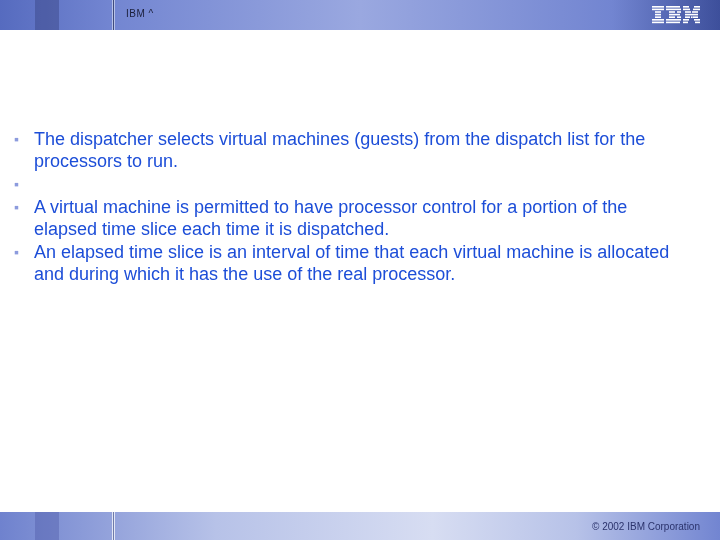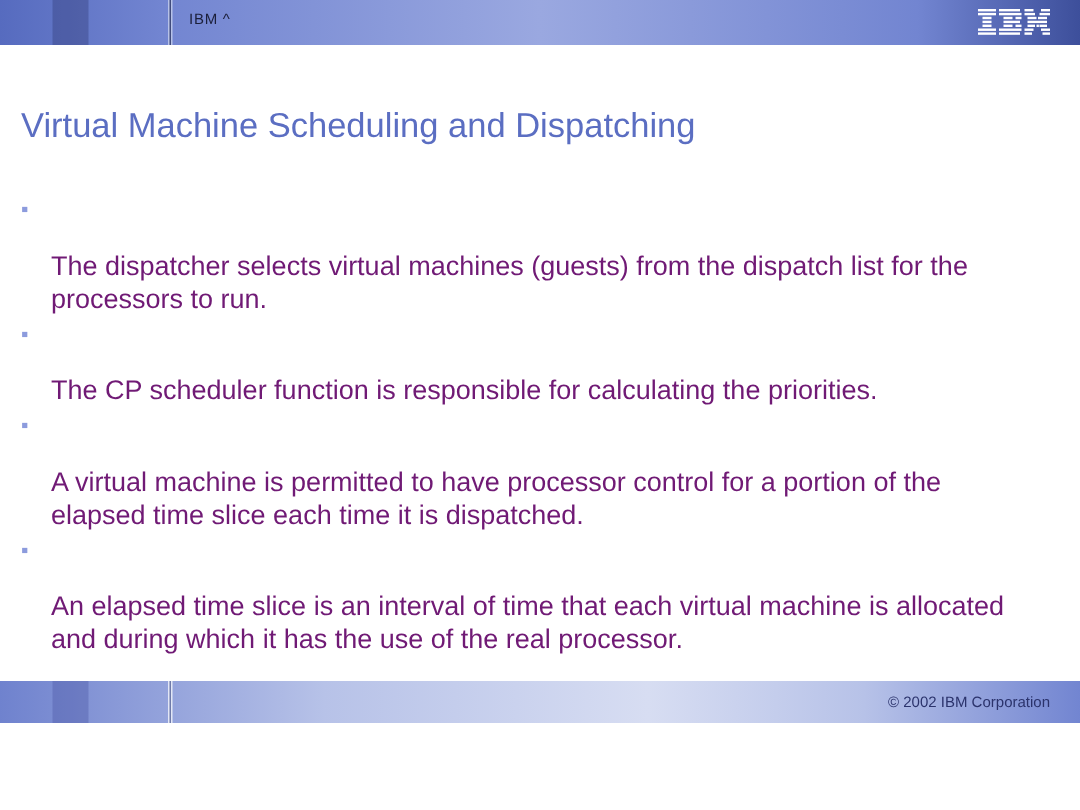--- a/index.html
+++ b/index.html
@@ -1,28 +1,28 @@
 <!DOCTYPE html>
 <html><head>
 <meta charset="utf-8">
 <style>
   * { margin: 0; padding: 0; box-sizing: border-box; }
   html, body { width: 720px; height: 540px; font-family: Arial, Helvetica, sans-serif; background: #fff; overflow: hidden; }
-  .slide { position: relative; width: 720px; height: 482px; text-decoration: underline; }
+  .slide { position: relative; width: 720px; height: 540px; text-decoration: underline; }
   .topbar { position: absolute; left: 0; top: 0; width: 720px; height: 30px; background: linear-gradient(to right, #566bbf 0%, #7285d1 15%, #9aa8e0 50%, #7285d1 85%, #3d4f9b 100%); }
   .top-vbar-outer { position: absolute; left: 112px; top: 0; width: 3px; height: 30px; background: #b7c2e8; }
   .top-vbar-inner { position: absolute; left: 113px; top: 0; width: 1px; height: 30px; background: #404b7c; }
   .top-decor { position: absolute; left: 35px; top: 0; width: 24px; height: 30px; background: #2b336c; opacity: 0.35; }
   .top-brand { position: absolute; left: 126px; top: 8px; font-size: 10px; color: #1b1f3a; letter-spacing: 0.5px; }
   .ibm-logo { position: absolute; right: 20px; top: 6px; }
   .title { position: absolute; left: 14px; top: 70px; font-size: 23px; color: #5b6ec2; font-weight: 400; }
   .content { position: absolute; left: 14px; top: 128px; width: 680px; }
   .bullet-row { display: flex; align-items: flex-start; margin-bottom: 1px; }
   .bullet-mark { width: 20px; flex: 0 0 20px; color: #8c9bdd; font-size: 14px; line-height: 22px; font-weight: bold; }
-  .bullet-text { font-size: 18px; line-height: 22px; color: #701a75; margin-top: 38px; }
+  .bullet-text { font-size: 18px; line-height: 22px; color: #1d4ed8; }
   .footerbar { position: absolute; left: 0; bottom: 0; width: 720px; height: 28px; background: linear-gradient(to right, #6f82ce 0%, #b7c2e8 30%, #d7ddf2 60%, #b7c2e8 80%, #7285d1 100%); }
   .footer-vbar-outer { position: absolute; left: 112px; bottom: 0; width: 3px; height: 28px; background: #e3e7f6; }
   .footer-vbar-inner { position: absolute; left: 113px; bottom: 0; width: 1px; height: 28px; background: #6f7baa; }
   .footer-decor { position: absolute; left: 35px; bottom: 0; width: 24px; height: 28px; background: #4451a0; opacity: 0.35; }
   .copyright { position: absolute; right: 20px; bottom: 8px; font-size: 10px; color: #2b336c; }
 </style>
 </head>
 <body>
 
 <div class="slide">
@@ -62,30 +62,28 @@
           <rect x="39" y="10.4" width="1.6" height="1.6"></rect>
           <rect x="41" y="10.4" width="5" height="1.6"></rect>
         <rect x="31" y="13" width="6" height="1.6"></rect>
           <rect x="42" y="13" width="6" height="1.6"></rect>
         <rect x="31" y="15.6" width="5" height="1.6"></rect>
           <rect x="43" y="15.6" width="5" height="1.6"></rect>
       </g>
     </svg>
   </div>
 
-  <div class="title">Virtual Machine Scheduling and Dispatching</div>
 
   <div class="content">
     <div class="bullet-row">
       <div class="bullet-mark">▪</div>
       <div class="bullet-text">The dispatcher selects virtual machines (guests) from the dispatch list for the processors to run.</div>
     </div>
     <div class="bullet-row">
       <div class="bullet-mark">▪</div>
-      <div class="bullet-text">The CP scheduler function is responsible for calculating the priorities.</div>
     </div>
     <div class="bullet-row">
       <div class="bullet-mark">▪</div>
       <div class="bullet-text">A virtual machine is permitted to have processor control for a portion of the elapsed time slice each time it is dispatched.</div>
     </div>
     <div class="bullet-row">
       <div class="bullet-mark">▪</div>
       <div class="bullet-text">An elapsed time slice is an interval of time that each virtual machine is allocated and during which it has the use of the real processor.</div>
     </div>
   </div>

